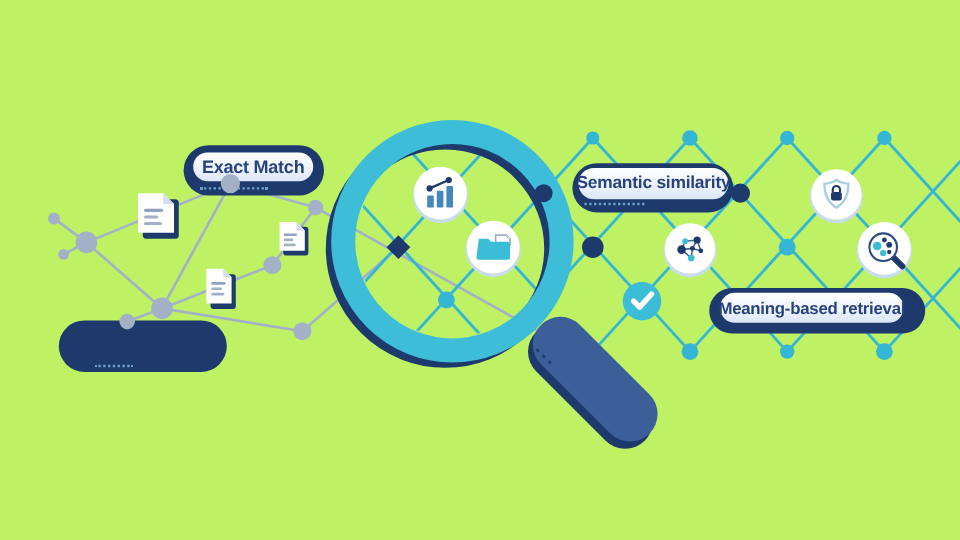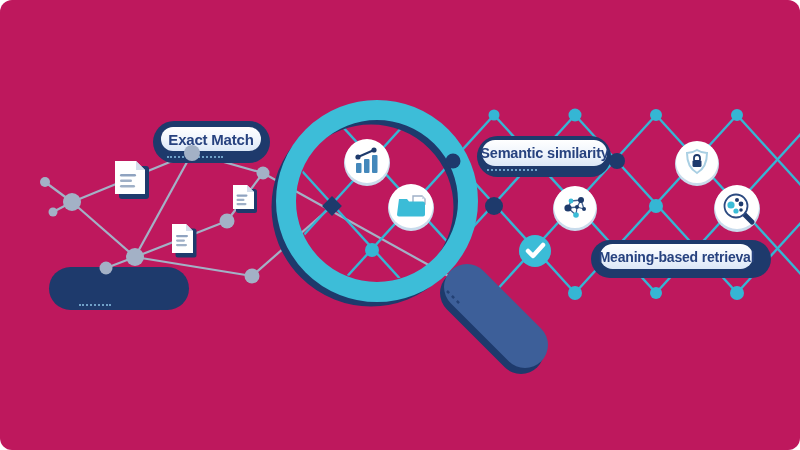--- a/index.html
+++ b/index.html
@@ -1,17 +1,17 @@
 <!DOCTYPE html>
 <html><head>
 <meta charset="utf-8">
 <style>
   html,body{margin:0;padding:0;}
   body{font-family:"Liberation Sans",sans-serif;}
-  .stage{position:relative;width:800px;height:450px;background:#be185d;overflow:hidden;border-radius:12px;}
+  .stage{position:relative;width:800px;height:450px;background:#bef264;overflow:hidden;}
   .stage svg{position:absolute;left:0;top:0;}
   .layer-main{z-index:1;}
   .pill{position:absolute;background:#1e3a6c;border-radius:999px;z-index:2;}
   .pill-inner{position:absolute;background:linear-gradient(180deg,#ffffff 0%,#eef4fc 55%,#dbe7f7 100%);
     border-radius:999px;display:flex;align-items:center;justify-content:center;
     font-weight:bold;color:#27427f;font-size:14.5px;letter-spacing:-0.2px;white-space:nowrap;}
   .pill-dots{position:absolute;border-top:2px dotted #6fa0c8;height:0;}
   .layer-overlay{z-index:3;}
   
   #pill-exact{left:153px;top:121px;width:117px;height:42px;}

